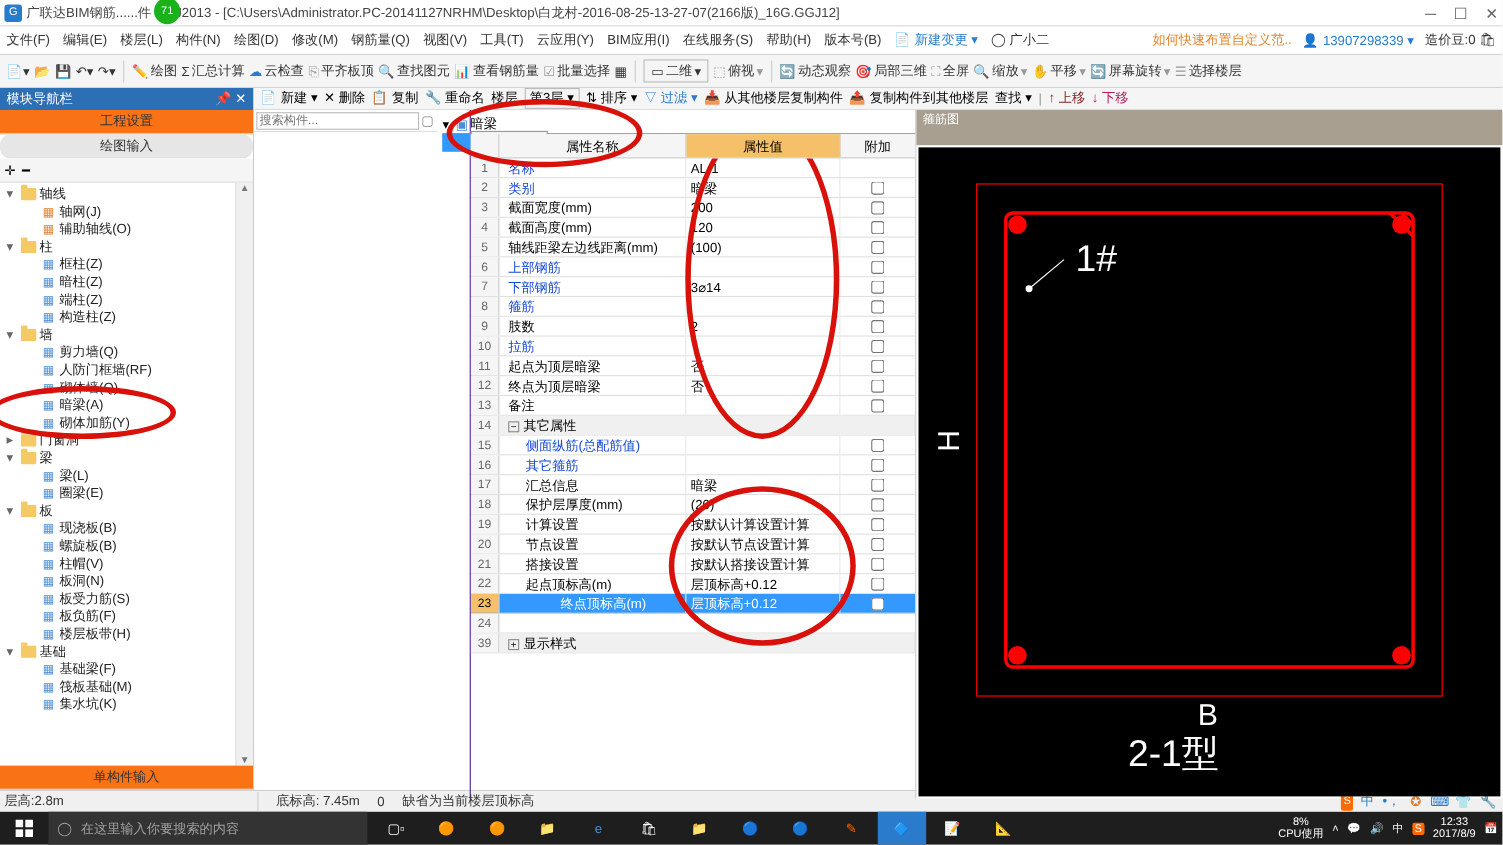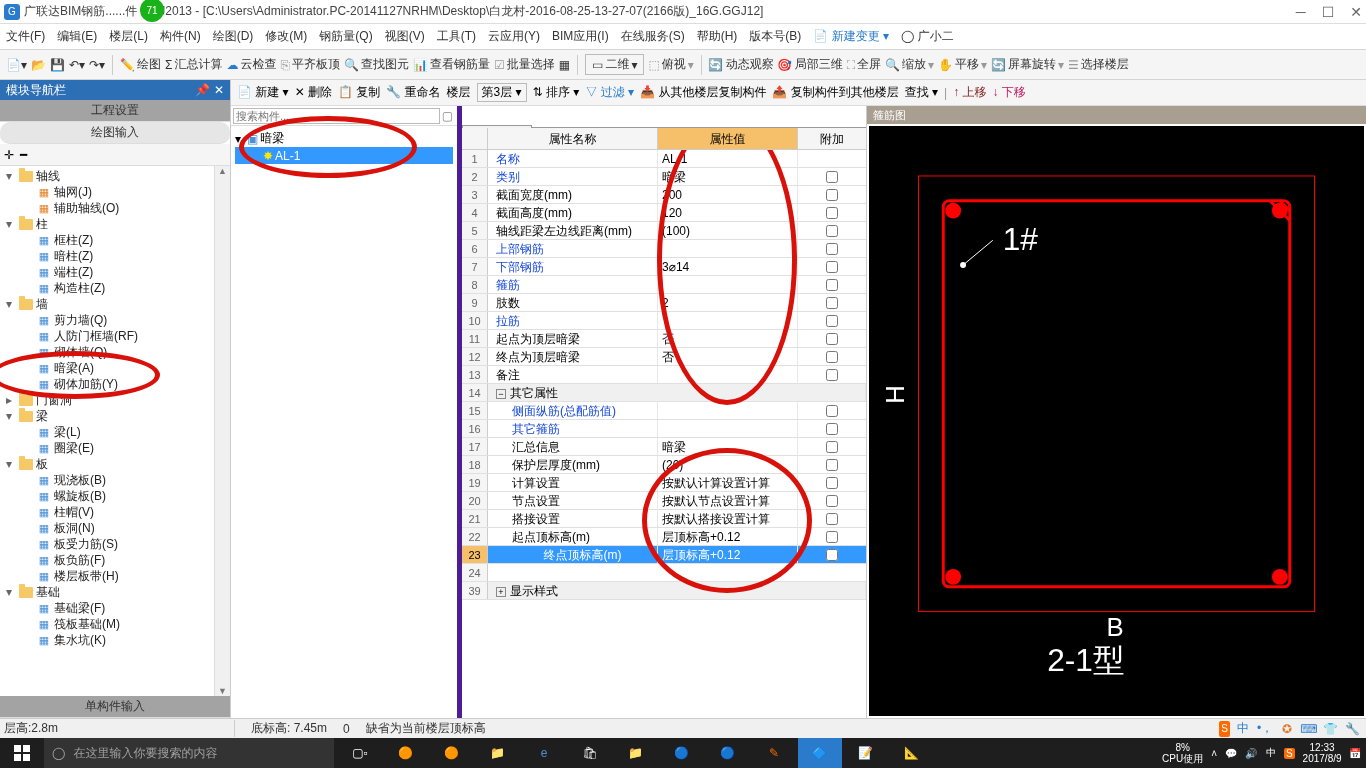--- a/index.html
+++ b/index.html
@@ -17,34 +17,34 @@
 .menubar .link-blue { color: #2a7bcc; }
 
 .toolbar1 { height: 30px; background: #f5f5f5; display: flex; align-items: center; padding: 0 6px; gap: 4px; font-size: 12px; border-bottom: 1px solid #d4d4d4; }
 .toolbar1 .sep { width: 1px; height: 20px; background: #ccc; margin: 0 3px; }
 .toolbar1 span { color: #333; display: flex; align-items: center; gap: 2px; }
 
 .main { display: flex; height: calc(768px - 24px - 26px - 30px - 20px - 30px); }
 
 .sidebar { width: 231px; background: #fff; border-right: 1px solid #ccc; display: flex; flex-direction: column; }
 .sidebar .hdr { height: 20px; background: #2d6fb5; color: #fff; font-size: 12px; padding: 0 6px; display: flex; align-items: center; justify-content: space-between; }
-.sidebar .tab { height: 22px; background: #a3a3a3; border-bottom: 1px solid #ddd; display: flex; align-items: center; justify-content: center; font-size: 12px; color: #333; }
+.sidebar .tab { height: 22px; background: #f97316; border-bottom: 1px solid #ddd; display: flex; align-items: center; justify-content: center; font-size: 12px; color: #333; }
 .sidebar .tab.active { background: #e6e6e6; border-radius: 10px; }
 .sidebar .toolbar-mini { height: 22px; background: #f5f5f5; border-bottom: 1px solid #ddd; display: flex; align-items: center; padding: 0 4px; gap: 6px; }
 .sidebar .tree { flex: 1; overflow: auto; padding: 2px; position: relative; }
 .sidebar .tree .node { display: flex; align-items: center; height: 16px; font-size: 12px; color: #222; cursor: pointer; }
 .sidebar .tree .node .exp { width: 12px; color: #666; }
 .sidebar .tree .node .ico { width: 16px; height: 14px; margin-right: 2px; display: flex; align-items: center; justify-content: center; }
 .sidebar .scrolltrack { width: 16px; background: #f0f0f0; border-left: 1px solid #ddd; }
 
 .center { flex: 1; display: flex; flex-direction: column; background: #fff; }
 .toolbar2 { height: 26px; background: #f5f5f5; display: flex; align-items: center; padding: 0 6px; gap: 6px; border-bottom: 1px solid #ddd; font-size: 12px; }
 .center-body { flex: 1; display: flex; }
 
-.model-panel { width: 231px; border-right: 5px solid #4c1d95; display: flex; flex-direction: column; }
+.model-panel { width: 197px; border-right: 1px solid #4c1d95; display: flex; flex-direction: row; }
 .model-panel .search { height: 20px; border-bottom: 1px solid #ddd; display: flex; align-items: center; padding: 0 2px; }
 .model-panel .search input { flex: 1; border: 1px solid #bbb; height: 16px; font-size: 11px; padding: 0 2px; }
 .model-panel .tree2 { flex: 1; padding: 4px; position: relative; }
 .model-panel .tnode { display: flex; align-items: center; height: 17px; font-size: 12px; }
 .model-panel .tnode.sel { background: #3399ff; color: #fff; }
 
 .prop-panel { width: 405px; border-right: 1px solid #ccc; display: flex; flex-direction: column; position: relative; }
 .prop-panel .tabrow { height: 22px; display: flex; border-bottom: 1px solid #999; }
 .prop-panel .tab { padding: 0 10px; height: 22px; background: #f3f3f3; border: 1px solid #999; border-bottom: none; font-size: 12px; display: flex; align-items: center; margin-top: 19px; }
 .prop-grid { flex: 1; overflow: auto; }
@@ -58,21 +58,21 @@
 .prop-row .pn { width: 170px; border-right: 1px solid #e8e8e8; padding-left: 8px; line-height: 18px; }
 .prop-row .pn.blue { color: #1447d6; }
 .prop-row .pv { width: 140px; border-right: 1px solid #e8e8e8; padding-left: 4px; line-height: 18px; }
 .prop-row .pc { flex: 1; display: flex; align-items: center; justify-content: center; }
 .prop-row .pc input { width: 12px; height: 12px; }
 .prop-row.sel { background: #3399ff; color: #fff; }
 .prop-row.sel .rn { background: #f5c069; color: #000; }
 .prop-row.group .pn { background: #f0f0f0; font-weight: normal; }
 
 .preview { flex: 1; background: #fff; display: flex; flex-direction: column; }
-.preview .hdr { height: 18px; background: #a89f91; color: #fff; font-size: 11px; padding: 0 6px; line-height: 18px; }
+.preview .hdr { height: 32px; background: #a89f91; color: #fff; font-size: 11px; padding: 0 6px; line-height: 18px; }
 .preview .canvas { flex: 1; background: #000; position: relative; margin: 2px; }
 
 .statusbar { height: 20px; background: #f0f0f0; border-top: 1px solid #ccc; display: flex; align-items: center; font-size: 12px; color: #333; padding: 0 4px; gap: 16px; }
 .statusbar .right { margin-left: auto; display: flex; gap: 4px; align-items: center; }
 .statusbar .right span { width: 18px; height: 16px; display: flex; align-items: center; justify-content: center; }
 
 .taskbar { height: 30px; background: #1e1e1e; display: flex; align-items: center; padding: 0; }
 .taskbar .start { width: 44px; height: 30px; display: flex; align-items: center; justify-content: center; color: #fff; }
 .taskbar .search { display: flex; align-items: center; background: #333; height: 30px; padding: 0 8px; color: #a0a0a0; width: 290px; gap: 8px; }
 .taskbar .apps { display: flex; gap: 2px; margin-left: 4px; }
@@ -110,20 +110,25 @@
   <span>钢筋量(Q)</span>
   <span>视图(V)</span>
   <span>工具(T)</span>
   <span>云应用(Y)</span>
   <span>BIM应用(I)</span>
   <span>在线服务(S)</span>
   <span>帮助(H)</span>
   <span>版本号(B)</span>
   <span style="color:#2a7bcc">📄 <span>新建变更</span> ▾</span>
   <span>◯ <span>广小二</span></span>
+  <div class="right">
+    <span class="link-orange">如何快速布置自定义范..</span>
+    <span class="link-blue">👤 <span>13907298339</span> ▾</span>
+    <span><span>造价豆:0</span> 🛍</span>
+  </div>
 </div>
 
 <div class="toolbar1">
   <span>📄▾</span>
   <span>📂</span>
   <span>💾</span>
   <span>↶▾</span>
   <span>↷▾</span>
   <div class="sep"></div>
   <span>✏️<span>绘图</span></span>

